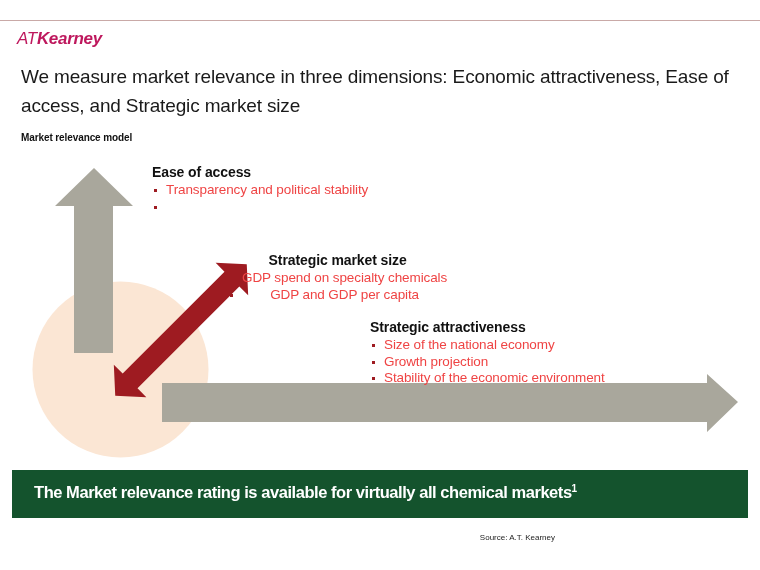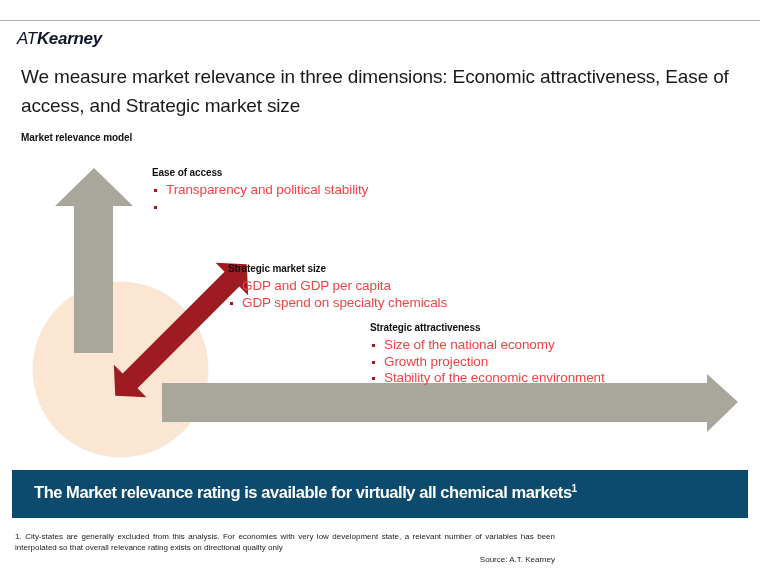--- a/index.html
+++ b/index.html
@@ -27,21 +27,21 @@
     position: absolute;
     left: 0; top: 20px;
     width: 760px; height: 1px;
     background: #c9a9a7;
   }
   .logo {
     position: absolute;
     left: 17px; top: 29px;
     font-size: 17px;
     font-style: italic;
-    color: #0f172a;
+    color: #be185d;
     letter-spacing: -0.3px;
     white-space: nowrap;
     line-height: 20px;
   }
   .logo .at { font-weight: 400; }
   .logo .kearney { font-weight: 700; }
 
   
   .title {
     position: absolute;
@@ -67,21 +67,21 @@
     position: absolute;
     left: 0; top: 150px;
     width: 760px;
     height: 320px;
   }
   .diagram svg { display: block; }
 
   
   .ann { position: absolute; }
   .ann .ann-head {
-    font-size: 10px;
+    font-size: 14px;
     font-weight: 700;
     color: #111111;
     line-height: 17px;
     margin-bottom: 1px;
     letter-spacing: -0.1px;
   }
   .ann ul {
     list-style: none;
     margin: 0;
     padding: 0;
@@ -98,30 +98,30 @@
   .ann li .bullet {
     position: absolute;
     left: 2px;
     top: 7px;
     width: 3px;
     height: 3px;
     background: #9e1b21;
   }
 
   #ann-ease      { left: 152px; top: 164px; }
-  #ann-strategic { left: 228px; top: 260px; }
+  #ann-strategic { left: 228px; top: 252px; text-align: center; }
   #ann-economic  { left: 370px; top: 319px; }
 
   
   .band {
     position: absolute;
     left: 12px; top: 470px;
     width: 736px;
     height: 48px;
-    background: #0c4a6e;
+    background: #14532d;
   }
   .band-text {
     position: absolute;
     left: 22px;
     top: 13px;
     font-size: 16.5px;
     font-weight: 700;
     color: #ffffff;
     letter-spacing: -0.45px;
     white-space: nowrap;
@@ -181,36 +181,35 @@
     <ul>
       <li><span class="bullet"></span><span>Transparency and political stability</span></li>
       <li><span class="bullet"></span></li>
       <li><span class="bullet"></span></li>
     </ul>
   </div>
 
   <div class="ann" id="ann-strategic">
     <div class="ann-head">Strategic market size</div>
     <ul>
+      <li><span class="bullet"></span><span>GDP spend on specialty chemicals</span></li>
       <li><span class="bullet"></span><span>GDP and GDP per capita</span></li>
-      <li><span class="bullet"></span><span>GDP spend on specialty chemicals</span></li>
     </ul>
   </div>
 
   <div class="ann" id="ann-economic">
     <div class="ann-head">Strategic attractiveness</div>
     <ul>
       <li><span class="bullet"></span><span>Size of the national economy</span></li>
       <li><span class="bullet"></span><span>Growth projection</span></li>
       <li><span class="bullet"></span><span>Stability of the economic environment</span></li>
     </ul>
   </div>
 
   <div class="band">
     <div class="band-text"><span>The Market relevance rating is available for virtually all chemical markets</span><sup>1</sup></div>
   </div>
 
   <div class="footnote">
-    <div>1. City-states are generally excluded from this analysis. For economies with very low development state, a relevant number of variables has been interpolated so that overall relevance rating exists on directional quality only</div>
     <div class="src">Source: A.T. Kearney</div>
   </div>
 
 </div>
 
 </body></html>

